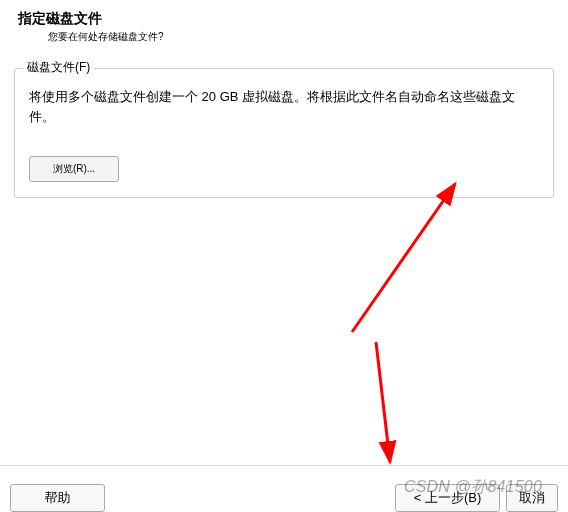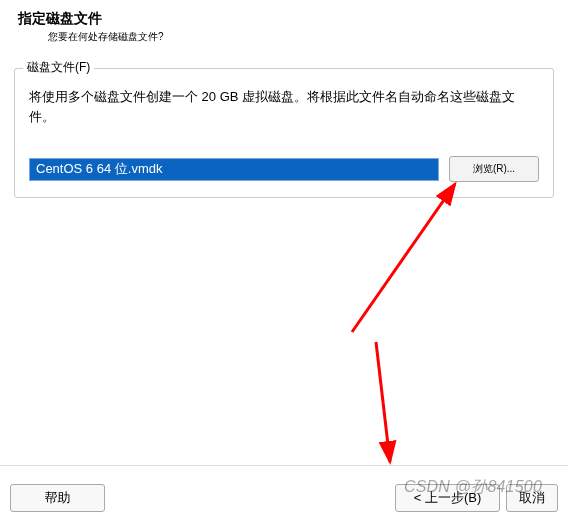--- a/index.html
+++ b/index.html
@@ -31,21 +31,20 @@
 
 <div class="header">
   <div class="title">指定磁盘文件</div>
   <div class="subtitle">您要在何处存储磁盘文件?</div>
 </div>
 
 <div class="fieldset">
   <div class="legend">磁盘文件(F)</div>
   <div class="desc">将使用多个磁盘文件创建一个 20 GB 虚拟磁盘。将根据此文件名自动命名这些磁盘文件。</div>
   <div class="input-row">
-    <input type="text" class="file-input" value="CentOS 6 64 位.vmdk" style="background: linear-gradient(rgb(10, 100, 192), rgb(10, 100, 192)); color: rgb(255, 255, 255); border: 1px solid rgb(122, 169, 222);">
     <button class="browse-btn">浏览(R)...</button>
   </div>
 </div>
 
 <svg class="arrow1" width="160" height="170">
   <defs>
     <marker id="ah1" markerWidth="10" markerHeight="10" refX="7" refY="3" orient="auto">
       <path d="M0,0 L8,3 L0,6 Z" fill="#ff0000"></path>
     </marker>
   </defs>

